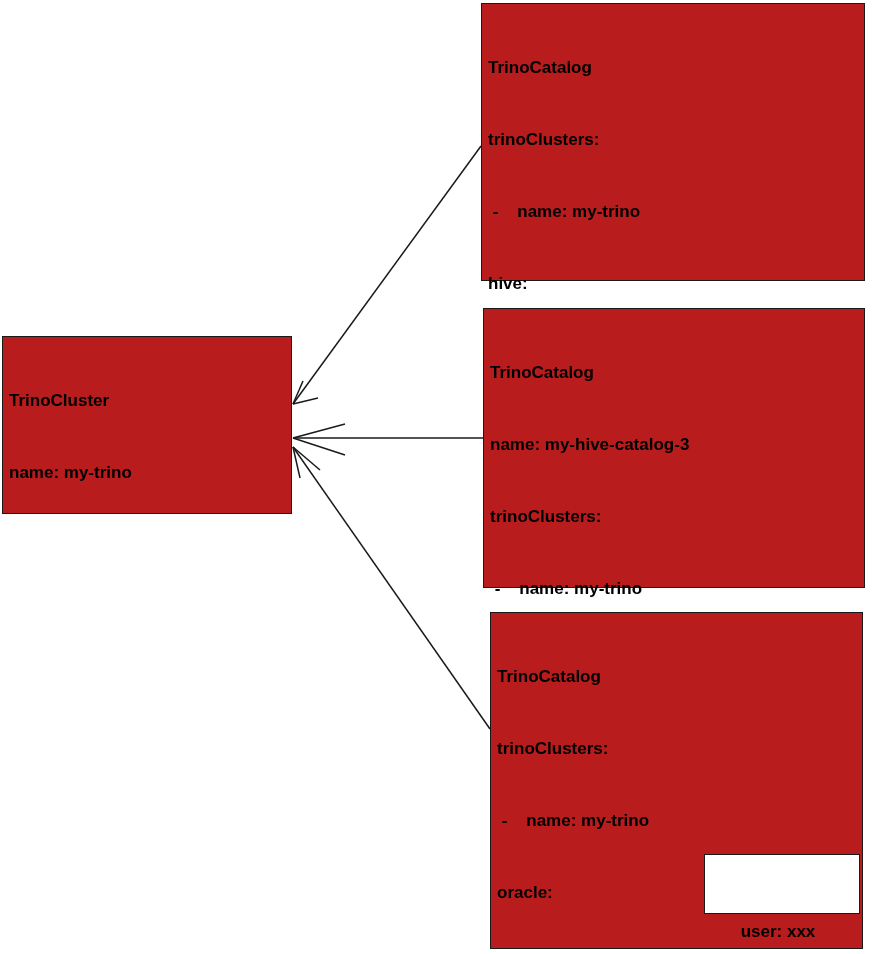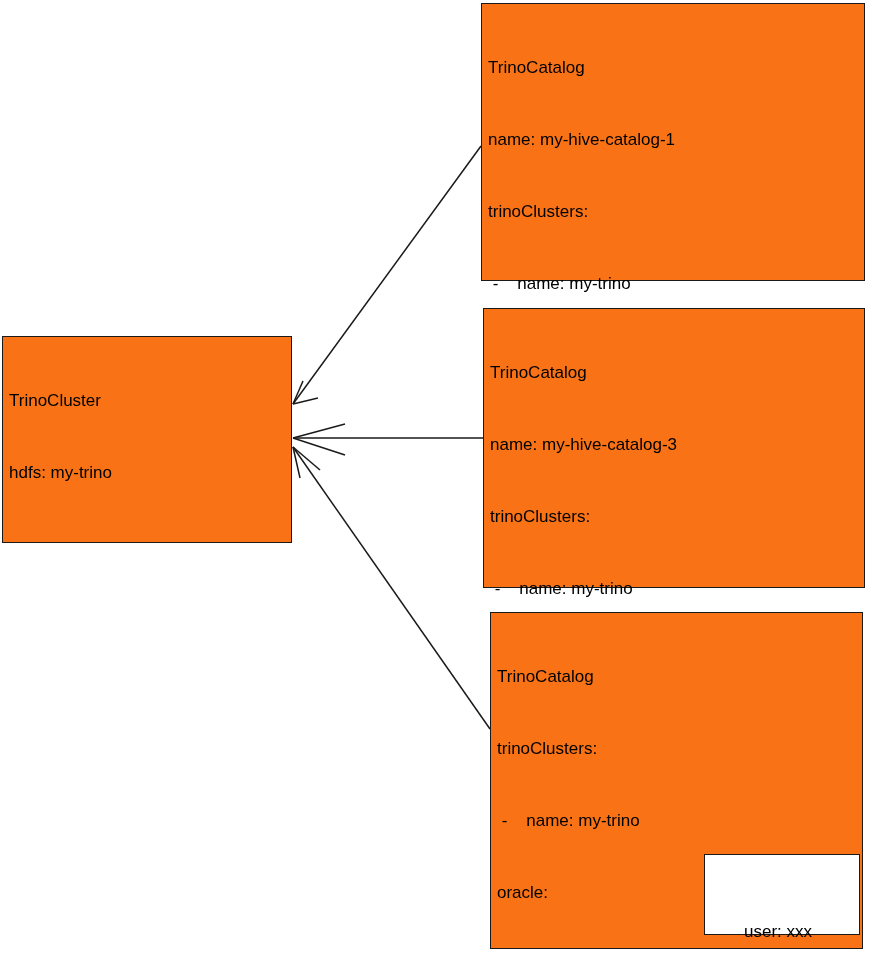--- a/index.html
+++ b/index.html
@@ -12,21 +12,22 @@
     width: 872px;
     height: 954px;
     background: #ffffff;
     font-family: "Liberation Sans", sans-serif;
     overflow: hidden;
   }
   .node-box {
     position: absolute;
     box-sizing: border-box;
     border: 1.6px solid #1a1a1a;
-    background: #f97316;
+    background: #b91c1c;
+    font-weight: bold;
   }
   .node-text {
     position: absolute;
     left: 6px;
     top: 4px;
     right: 4px;
     font-size: 17px;
     line-height: 24px;
     color: #000000;
     white-space: pre;
@@ -94,31 +95,30 @@
       <line x1="293" y1="447" x2="300" y2="478"></line>
     </g>
 
     <g>
       <line x1="762" y1="818" x2="789" y2="852"></line>
       <line x1="789" y1="852" x2="767" y2="833"></line>
       <line x1="789" y1="852" x2="779" y2="825"></line>
     </g>
   </svg>
 
-  <div class="node-box" style="left:2px; top:336px; width:290px; height:207px;">
+  <div class="node-box" style="left:2px; top:336px; width:290px; height:178px;">
     <div class="node-text">
       <span class="ln">TrinoCluster</span>
-      <span class="ln">hdfs: my-trino</span>
+      <span class="ln">name: my-trino</span>
     </div>
   </div>
 
   <div class="node-box" style="left:481px; top:3px; width:384px; height:278px;">
     <div class="node-text">
       <span class="ln">TrinoCatalog</span>
-      <span class="ln">name: my-hive-catalog-1</span>
       <span class="ln">trinoClusters:</span>
       <span class="ln"> -    name: my-trino</span>
       <span class="ln">hive:</span>
       <span class="ln">   s3: # S3ConnnectionSpec</span>
       <span class="ln">      inline:</span>
       <span class="ln">         host: minio</span>
       <span class="ln">   metastore: # whatever</span>
     </div>
   </div>
 
@@ -138,21 +138,21 @@
   <div class="node-box" style="left:490px; top:612px; width:373px; height:337px;">
     <div class="node-text">
       <span class="ln">TrinoCatalog</span>
       <span class="ln">trinoClusters:</span>
       <span class="ln"> -    name: my-trino</span>
       <span class="ln">oracle:</span>
       
       
     </div>
 
-    <div class="cred-box" style="left:213px; top:241px; width:156px; height:81px;">
+    <div class="cred-box" style="left:213px; top:241px; width:156px; height:60px;">
       <div class="cred-text">
         <span class="ln">user: xxx</span>
         
       </div>
     </div>
   </div>
 
 </div>
 
 </body></html>

